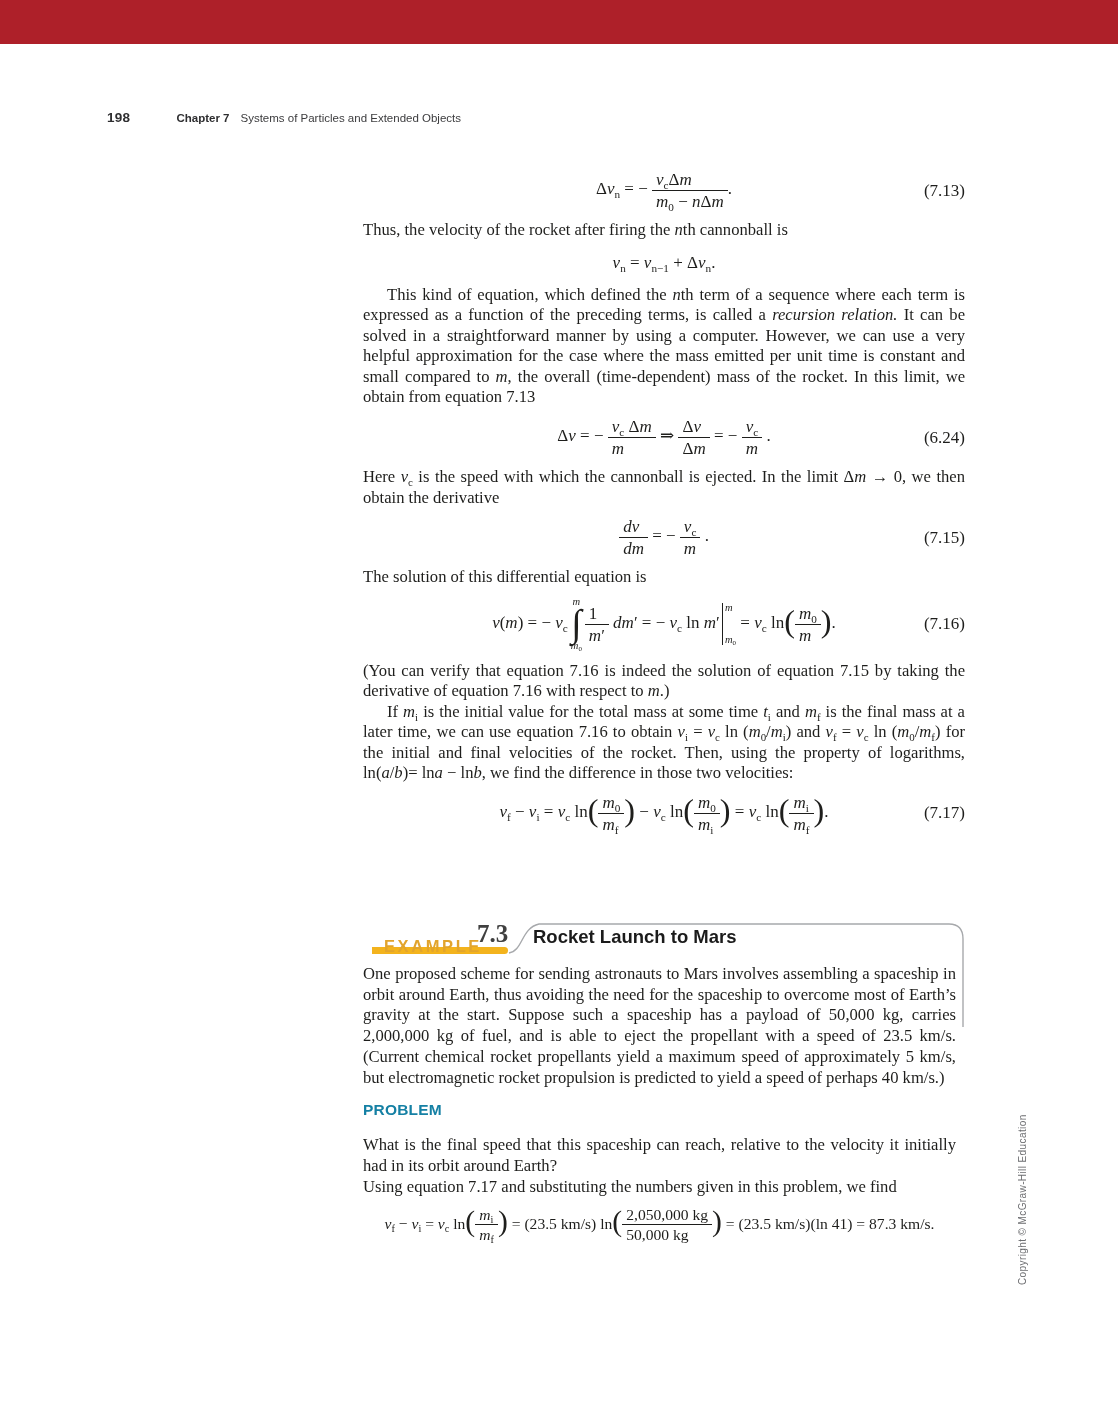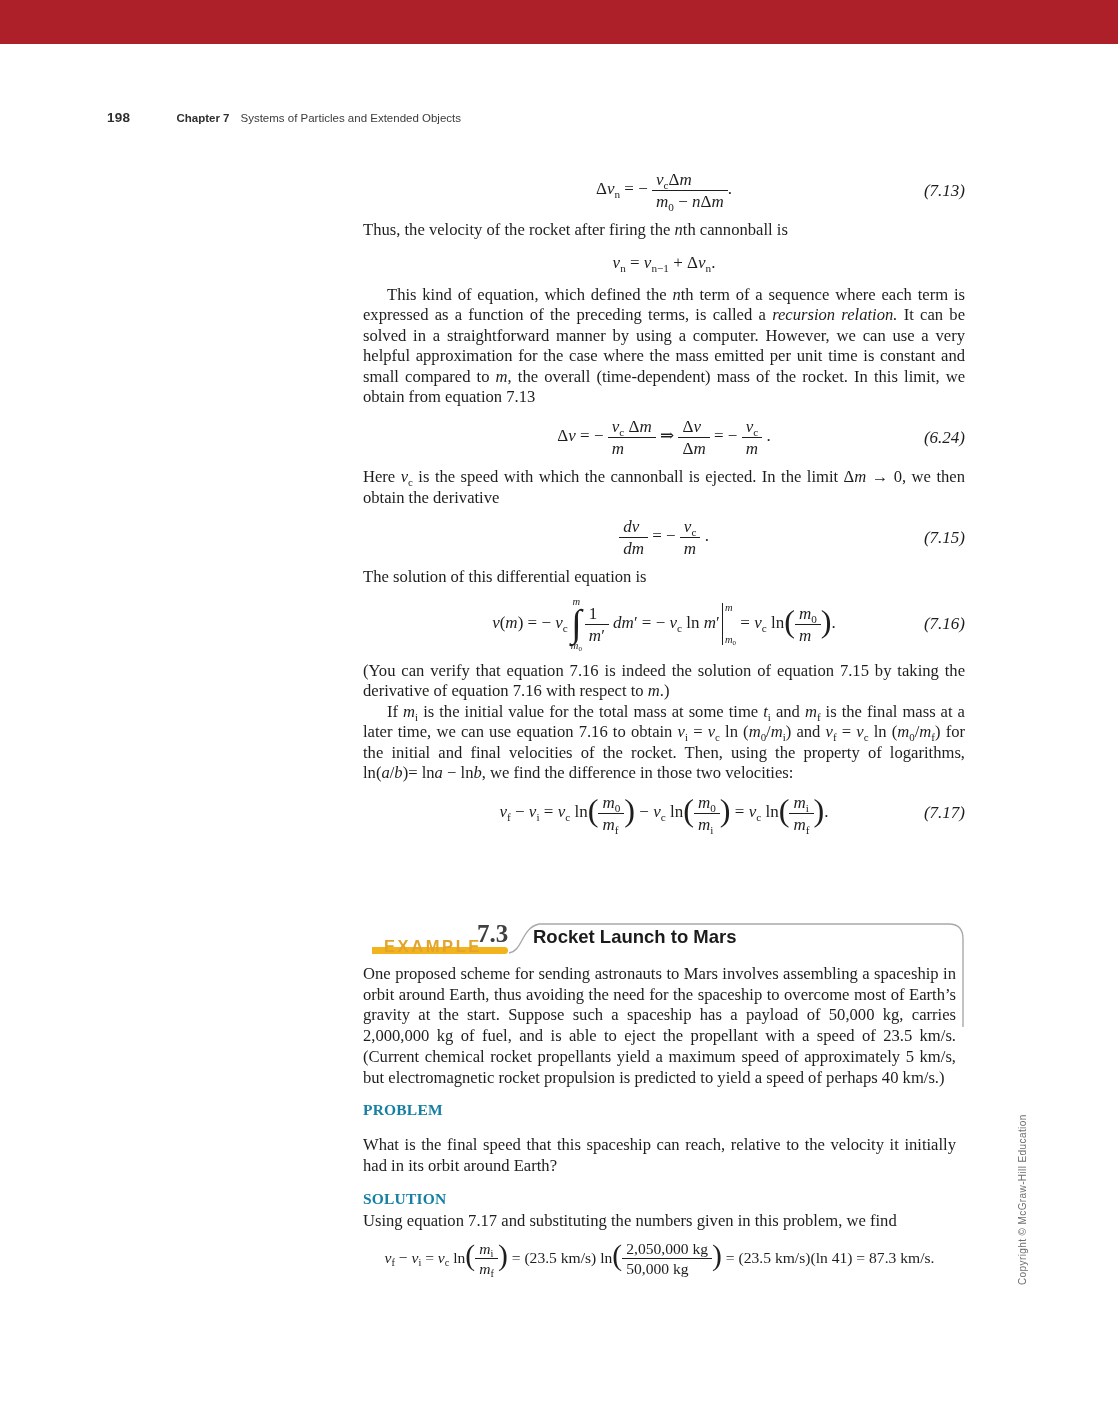--- a/index.html
+++ b/index.html
@@ -12,21 +12,21 @@
   .chlabel{margin-left:46px;font-size:11.5px;font-weight:bold;}
   .chtitle{margin-left:11px;font-size:11.5px;color:#3c3c3e;}
   .content{position:absolute;left:363px;top:161px;width:602px;font-size:16.6px;line-height:1.24;
            text-align:justify;}
   .para{margin:0;}
   .indent{text-indent:24px;}
   i{font-style:italic;}
   sub{font-size:66%;vertical-align:-0.32em;line-height:0;font-style:normal;}
   .eqline{position:relative;display:flex;justify-content:center;align-items:center;margin:9px 0;min-height:26px;font-size:17px;}
   .eqbody{display:inline-block;white-space:nowrap;}
-  .eqnum{position:absolute;right:0;top:50%;transform:translateY(-50%);font-size:17px;font-style:italic;}
+  .eqnum{position:absolute;right:0;top:50%;transform:translateY(-50%);font-size:17px;}
   .frac{display:inline-block;vertical-align:middle;line-height:1.12;}
   .fn{display:block;border-bottom:1.2px solid currentColor;padding:0 4px 1px;}
   .fd{display:block;padding:1px 4px 0;}
   .pgroup{display:inline-block;vertical-align:middle;white-space:nowrap;}
   .bp{font-size:1.9em;line-height:0;vertical-align:-0.1em;font-weight:300;}
   .integ{display:inline-flex;flex-direction:column;align-items:center;vertical-align:middle;line-height:1;margin:0 3px;}
   .ilim{font-size:62%;line-height:1;}
   .iglyph{font-size:225%;line-height:.88;}
   .evb{display:inline-flex;align-items:stretch;vertical-align:middle;height:2.5em;margin-left:2px;}
   .evbar{width:1.2px;background:currentColor;}
@@ -37,21 +37,21 @@
   .ex-label{position:absolute;left:21px;top:20px;font-family:"Liberation Sans",sans-serif;
             font-weight:bold;font-size:16.5px;letter-spacing:2.6px;color:var(--gold,#E2A42C);}
   .ex-number{position:absolute;left:114px;top:3px;font-family:Liberation Serif, serif;
              font-weight:bold;font-size:25px;color:#404040;}
   .ex-bar{position:absolute;left:9px;top:30px;width:136px;height:7px;background:var(--goldbar,#F3B31D);
           border-radius:0 5px 5px 0;}
   .ex-title{position:absolute;left:170px;top:9px;font-family:"Liberation Sans",sans-serif;
             font-weight:bold;font-size:18.5px;color:#1b1b1b;}
   .ex-body{width:593px;font-size:16.6px;line-height:1.25;text-align:justify;margin-top:6px;}
   .ex-body .eqline{font-size:15.6px;margin:8px 0 0;}
-  .subhead{font-family:Liberation Serif, serif;font-weight:bold;font-size:15.5px;
+  .subhead{font-family:Liberation Sans, sans-serif;font-weight:bold;font-size:15.5px;
            color:var(--teal,#1580A4);margin:13px 0 3px;letter-spacing:.2px;}
   .copyright{position:absolute;left:1017px;top:1285px;transform:rotate(-90deg);transform-origin:0 0;
              white-space:nowrap;font-family:"Liberation Sans",sans-serif;font-size:10px;
              color:var(--muted,#6D6E71);letter-spacing:.4px;}
 </style>
 </head>
 <body>
 
 <div class="page">
 
@@ -124,21 +124,20 @@
 
     <div class="ex-body" id="example-intro">
         <div class="para"><span>One proposed scheme for sending astronauts to Mars involves assembling a spaceship in orbit around Earth, thus avoiding the need for the spaceship to overcome most of Earth’s gravity at the start. Suppose such a spaceship has a payload of 50,000 kg, carries 2,000,000 kg of fuel, and is able to eject the propellant with a speed of 23.5 km/s. (Current chemical rocket propellants yield a maximum speed of approximately 5 km/s, but electromagnetic rocket propulsion is predicted to yield a speed of perhaps 40 km/s.)</span></div>
       </div>
 
     <div class="subhead">PROBLEM</div>
     <div class="ex-body" id="problem-blocks" style="margin-top:16px;">
         <div class="para"><span>What is the final speed that this spaceship can reach, relative to the velocity it initially had in its orbit around Earth?</span></div>
       </div>
 
-    <div class="subhead">SOLUTION</div>
     <div class="ex-body" id="solution-blocks" style="margin-top:0;">
         <div class="para"><span>Using equation 7.17 and substituting the numbers given in this problem, we find</span></div>
         <div class="eqline">
           <span class="eqbody"><i>v</i><sub>f</sub><span> − </span><i>v</i><sub>i</sub><span> = </span><i>v</i><sub>c</sub><span> ln</span><span class="pgroup"><span class="bp">(</span><span class="frac"><span class="fn"><i>m</i><sub>i</sub></span><span class="fd"><i>m</i><sub>f</sub></span></span><span class="bp">)</span></span><span> = (23.5 km/s) ln</span><span class="pgroup"><span class="bp">(</span><span class="frac"><span class="fn"><span>2,050,000 kg</span></span><span class="fd"><span>50,000 kg</span></span></span><span class="bp">)</span></span><span> = (23.5 km/s)(ln 41) = 87.3 km/s.</span></span>
         </div>
       </div>
   </div>
 
   <div class="copyright">Copyright © McGraw-Hill Education</div>
 

